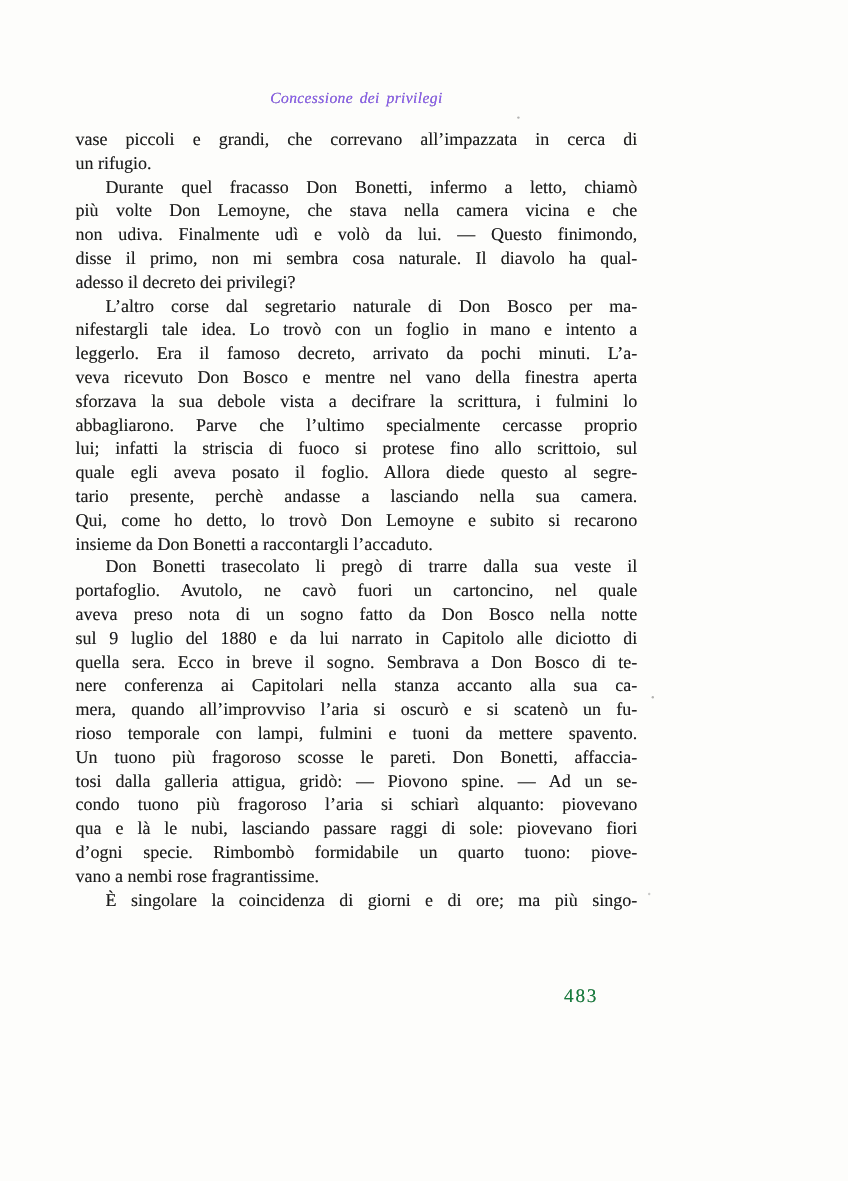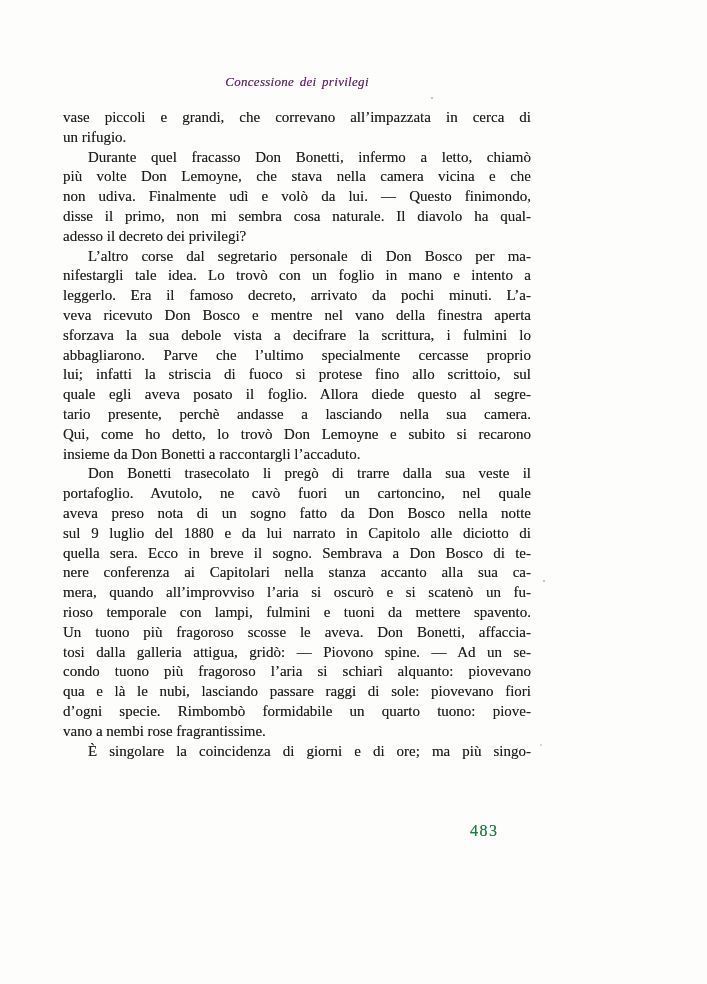--- a/index.html
+++ b/index.html
@@ -21,21 +21,21 @@
   .running-header {
     position: absolute;
     left: 63px;
     top: 74px;
     width: 468px;
     text-align: center;
     font-style: italic;
     font-size: 13px;
     letter-spacing: 0.3px;
     word-spacing: 2px;
-    color: #701a75;
+    color: #8b5cf6;
     text-shadow: 0 0 0.5px rgba(20,20,20,0.55);
   }
   .text-block {
     position: absolute;
     left: 63px;
     top: 108px;
     width: 468px;
     font-size: 15px;
     line-height: 19.8px;
     text-shadow: 0 0 0.5px rgba(20,20,20,0.5);
@@ -78,40 +78,40 @@
   <div class="running-header">Concessione dei privilegi</div>
 
   <div class="text-block">
       <div class="ln">vase piccoli e grandi, che correvano all’impazzata in cerca di</div>
       <div class="ln short">un rifugio.</div>
       <div class="ln ind">Durante quel fracasso Don Bonetti, infermo a letto, chiamò</div>
       <div class="ln">più volte Don Lemoyne, che stava nella camera vicina e che</div>
       <div class="ln">non udiva. Finalmente udì e volò da lui. — Questo finimondo,</div>
       <div class="ln">disse il primo, non mi sembra cosa naturale. Il diavolo ha qual-</div>
       <div class="ln short">adesso il decreto dei privilegi?</div>
-      <div class="ln ind">L’altro corse dal segretario personale di Don Bosco per ma-</div>
+      <div class="ln ind">L’altro corse dal segretario naturale di Don Bosco per ma-</div>
       <div class="ln">nifestargli tale idea. Lo trovò con un foglio in mano e intento a</div>
       <div class="ln">leggerlo. Era il famoso decreto, arrivato da pochi minuti. L’a-</div>
       <div class="ln">veva ricevuto Don Bosco e mentre nel vano della finestra aperta</div>
       <div class="ln">sforzava la sua debole vista a decifrare la scrittura, i fulmini lo</div>
       <div class="ln">abbagliarono. Parve che l’ultimo specialmente cercasse proprio</div>
       <div class="ln">lui; infatti la striscia di fuoco si protese fino allo scrittoio, sul</div>
       <div class="ln">quale egli aveva posato il foglio. Allora diede questo al segre-</div>
       <div class="ln">tario presente, perchè andasse a lasciando nella sua camera.</div>
       <div class="ln">Qui, come ho detto, lo trovò Don Lemoyne e subito si recarono</div>
       <div class="ln short">insieme da Don Bonetti a raccontargli l’accaduto.</div>
       <div class="ln ind">Don Bonetti trasecolato li pregò di trarre dalla sua veste il</div>
       <div class="ln">portafoglio. Avutolo, ne cavò fuori un cartoncino, nel quale</div>
       <div class="ln">aveva preso nota di un sogno fatto da Don Bosco nella notte</div>
       <div class="ln">sul 9 luglio del 1880 e da lui narrato in Capitolo alle diciotto di</div>
       <div class="ln">quella sera. Ecco in breve il sogno. Sembrava a Don Bosco di te-</div>
       <div class="ln">nere conferenza ai Capitolari nella stanza accanto alla sua ca-</div>
       <div class="ln">mera, quando all’improvviso l’aria si oscurò e si scatenò un fu-</div>
       <div class="ln">rioso temporale con lampi, fulmini e tuoni da mettere spavento.</div>
-      <div class="ln">Un tuono più fragoroso scosse le aveva. Don Bonetti, affaccia-</div>
+      <div class="ln">Un tuono più fragoroso scosse le pareti. Don Bonetti, affaccia-</div>
       <div class="ln">tosi dalla galleria attigua, gridò: — Piovono spine. — Ad un se-</div>
       <div class="ln">condo tuono più fragoroso l’aria si schiarì alquanto: piovevano</div>
       <div class="ln">qua e là le nubi, lasciando passare raggi di sole: piovevano fiori</div>
       <div class="ln">d’ogni specie. Rimbombò formidabile un quarto tuono: piove-</div>
       <div class="ln short">vano a nembi rose fragrantissime.</div>
       <div class="ln ind">È singolare la coincidenza di giorni e di ore; ma più singo-</div>
     </div>
 
   <div class="page-number">483</div>
 

